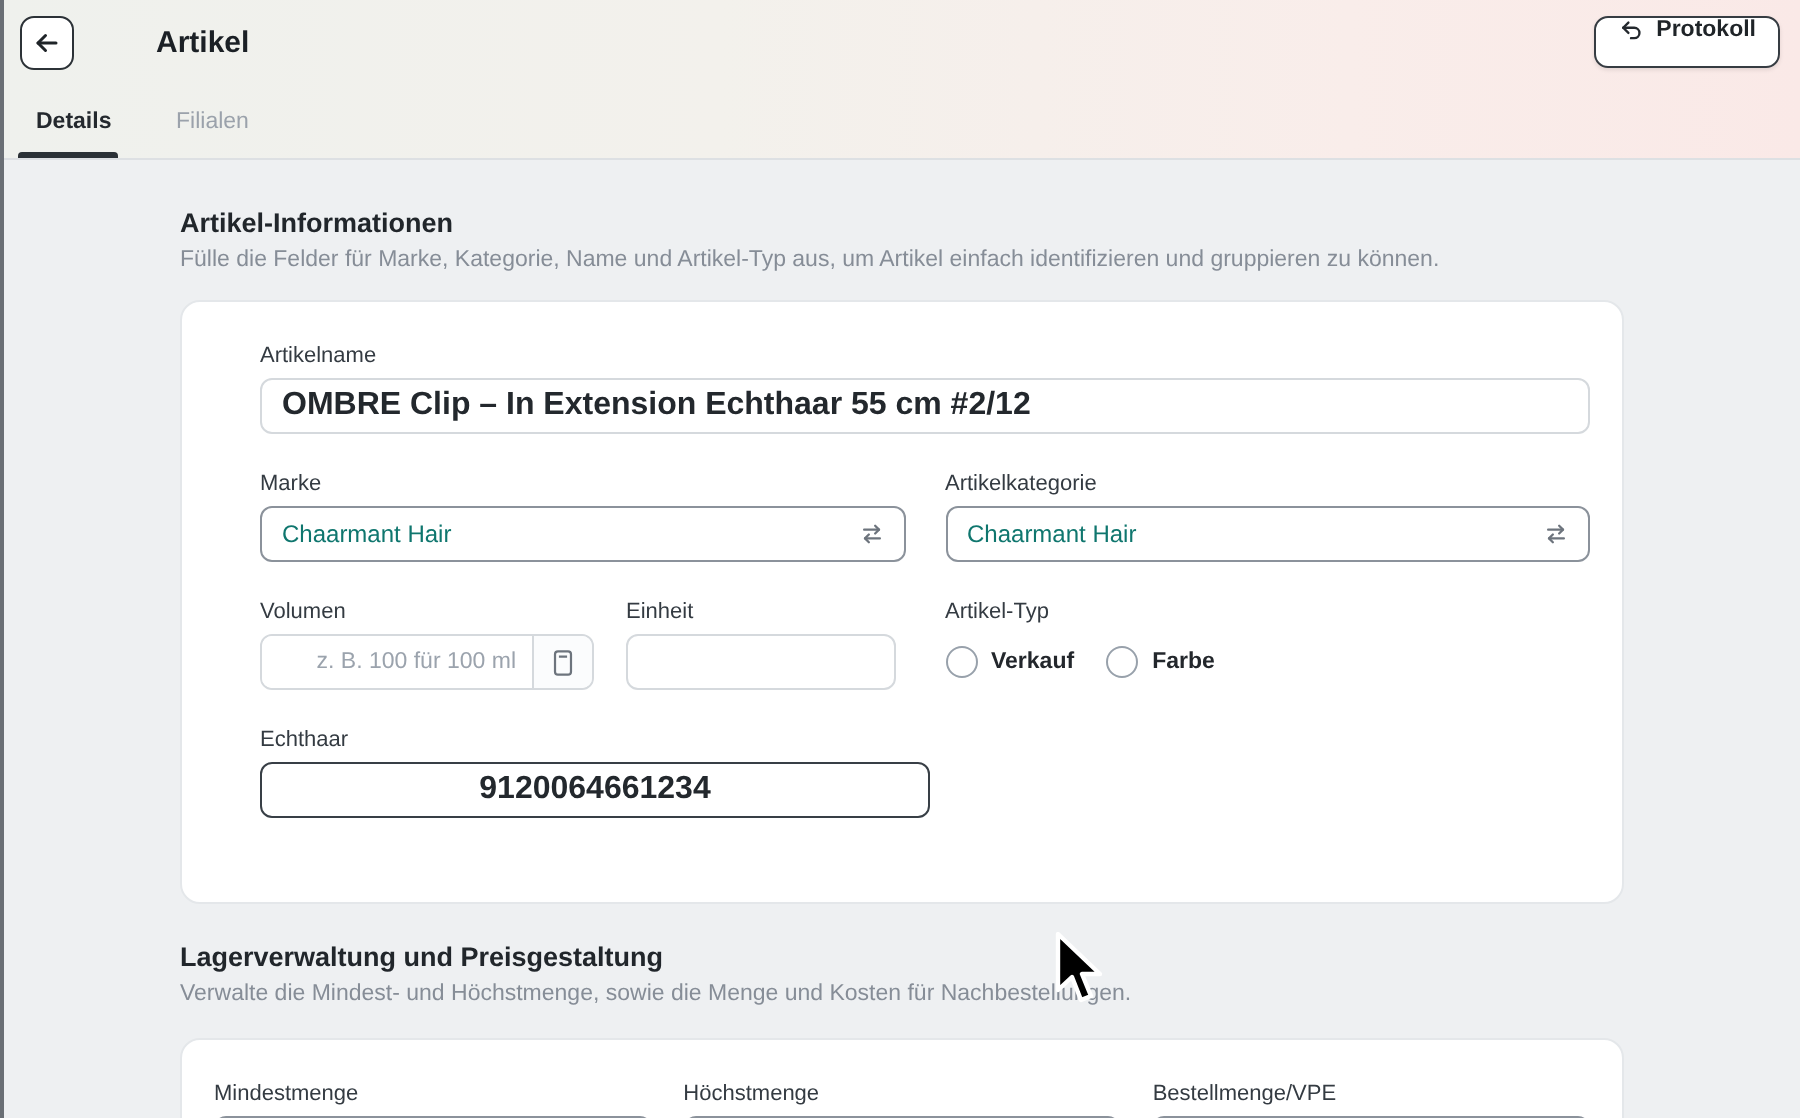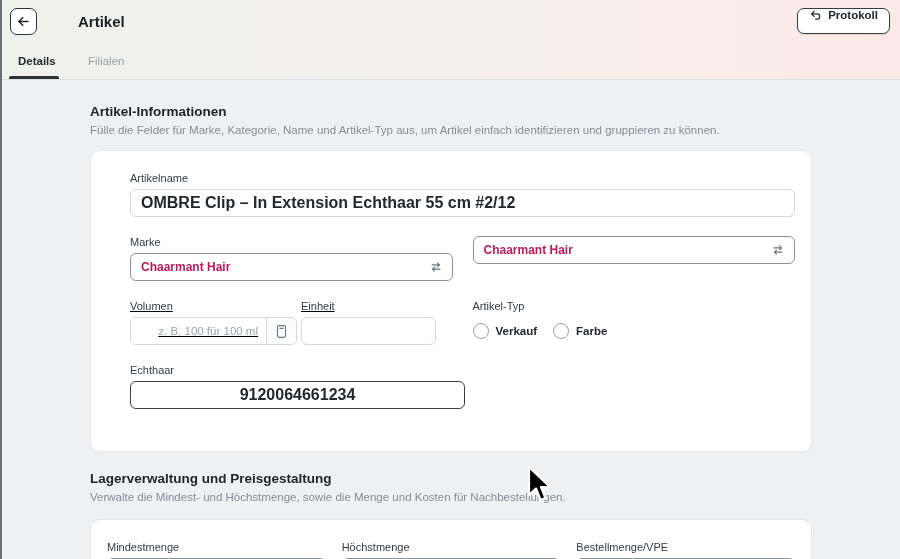--- a/index.html
+++ b/index.html
@@ -40,21 +40,21 @@
 
   .row { display:flex; gap:20px; margin-bottom:19px;margin-left:23px; }
   .col { width:335px; }
   .field-label { font-size:11px; color:#343b42; margin-bottom:5px; }
 
   .tinput { width:100%; height:28px; border:1px solid #d5d9dd; border-radius:6px; background:#fff;
     padding:0 10px; font-family:"Liberation Sans", sans-serif; font-size:16px; font-weight:600; color:#23282d; outline:none; }
   .tinput::placeholder { color:#9ba3ad; font-weight:400; }
 
   .select-like { position:relative; height:28px; border:1px solid #8b929b; border-radius:6px; background:#fff;
-    display:flex; align-items:center; padding:0 30px 0 10px; font-size:12px; font-weight:700; color:#be185d; cursor:pointer; }
+    display:flex; align-items:center; padding:0 30px 0 10px; font-size:12px; font-weight:400; color:#0f766e; cursor:pointer; }
   .select-like .swap { position:absolute; right:9px; top:50%; transform:translateY(-50%); display:flex; }
 
   .vol-group { display:flex; width:167px; height:28px; border:1px solid #d5d9dd; border-radius:6px;
     overflow:hidden; background:#fff; }
   .vol-group input { flex:1; min-width:0; border:none; outline:none; height:100%; text-align:right;
     padding:0 8px; font-family:"Liberation Sans", sans-serif; font-size:11.5px; color:#23282d; }
   .vol-group input::placeholder { color:#9ba3ad; }
   .calc-btn { width:30px; border:none; border-left:1px solid #d5d9dd; background:#fbfcfd;
     display:flex; align-items:center; justify-content:center; cursor:pointer; }
 
@@ -131,36 +131,37 @@
               <svg class="ic" width="14" height="14" viewBox="0 0 16 16" fill="none" stroke="#6d747d" stroke-width="1.3" stroke-linecap="round" stroke-linejoin="round">
                   <path d="M3.5 5.5h8.5"></path>
                   <path d="M9.8 3.3 12 5.5 9.8 7.7"></path>
                   <path d="M12.5 10.5H4"></path>
                   <path d="M6.2 8.3 4 10.5l2.2 2.2"></path>
                 </svg>
             </span>
           </div>
         </div>
         <div class="col">
+          <div class="field-label">Artikelkategorie</div>
           <div class="select-like">
             <span>Chaarmant Hair</span>
             <span class="swap">
               <svg class="ic" width="14" height="14" viewBox="0 0 16 16" fill="none" stroke="#6d747d" stroke-width="1.3" stroke-linecap="round" stroke-linejoin="round">
                   <path d="M3.5 5.5h8.5"></path>
                   <path d="M9.8 3.3 12 5.5 9.8 7.7"></path>
                   <path d="M12.5 10.5H4"></path>
                   <path d="M6.2 8.3 4 10.5l2.2 2.2"></path>
                 </svg>
             </span>
           </div>
         </div>
       </div>
 
       <div class="row">
-        <div class="col" style="display:flex; gap:4px;text-decoration:underline;">
+        <div class="col" style="display:flex; gap:16px;">
           <div>
             <div class="field-label">Volumen</div>
             <div class="vol-group">
               <input type="text" placeholder="z. B. 100 für 100 ml" style="">
               <button class="calc-btn">
                 <span>
                   <svg class="ic" width="13" height="15" viewBox="0 0 14 16" fill="none" stroke="#6d747d" stroke-width="1.2" stroke-linejoin="round">
                       <rect x="2.7" y="1.7" width="8.6" height="12.6" rx="1.6"></rect>
                       <path d="M4.8 4.6h4.4"></path>
                       <path d="M4.8 8h.01M7 8h.01M9.2 8h.01"></path>

